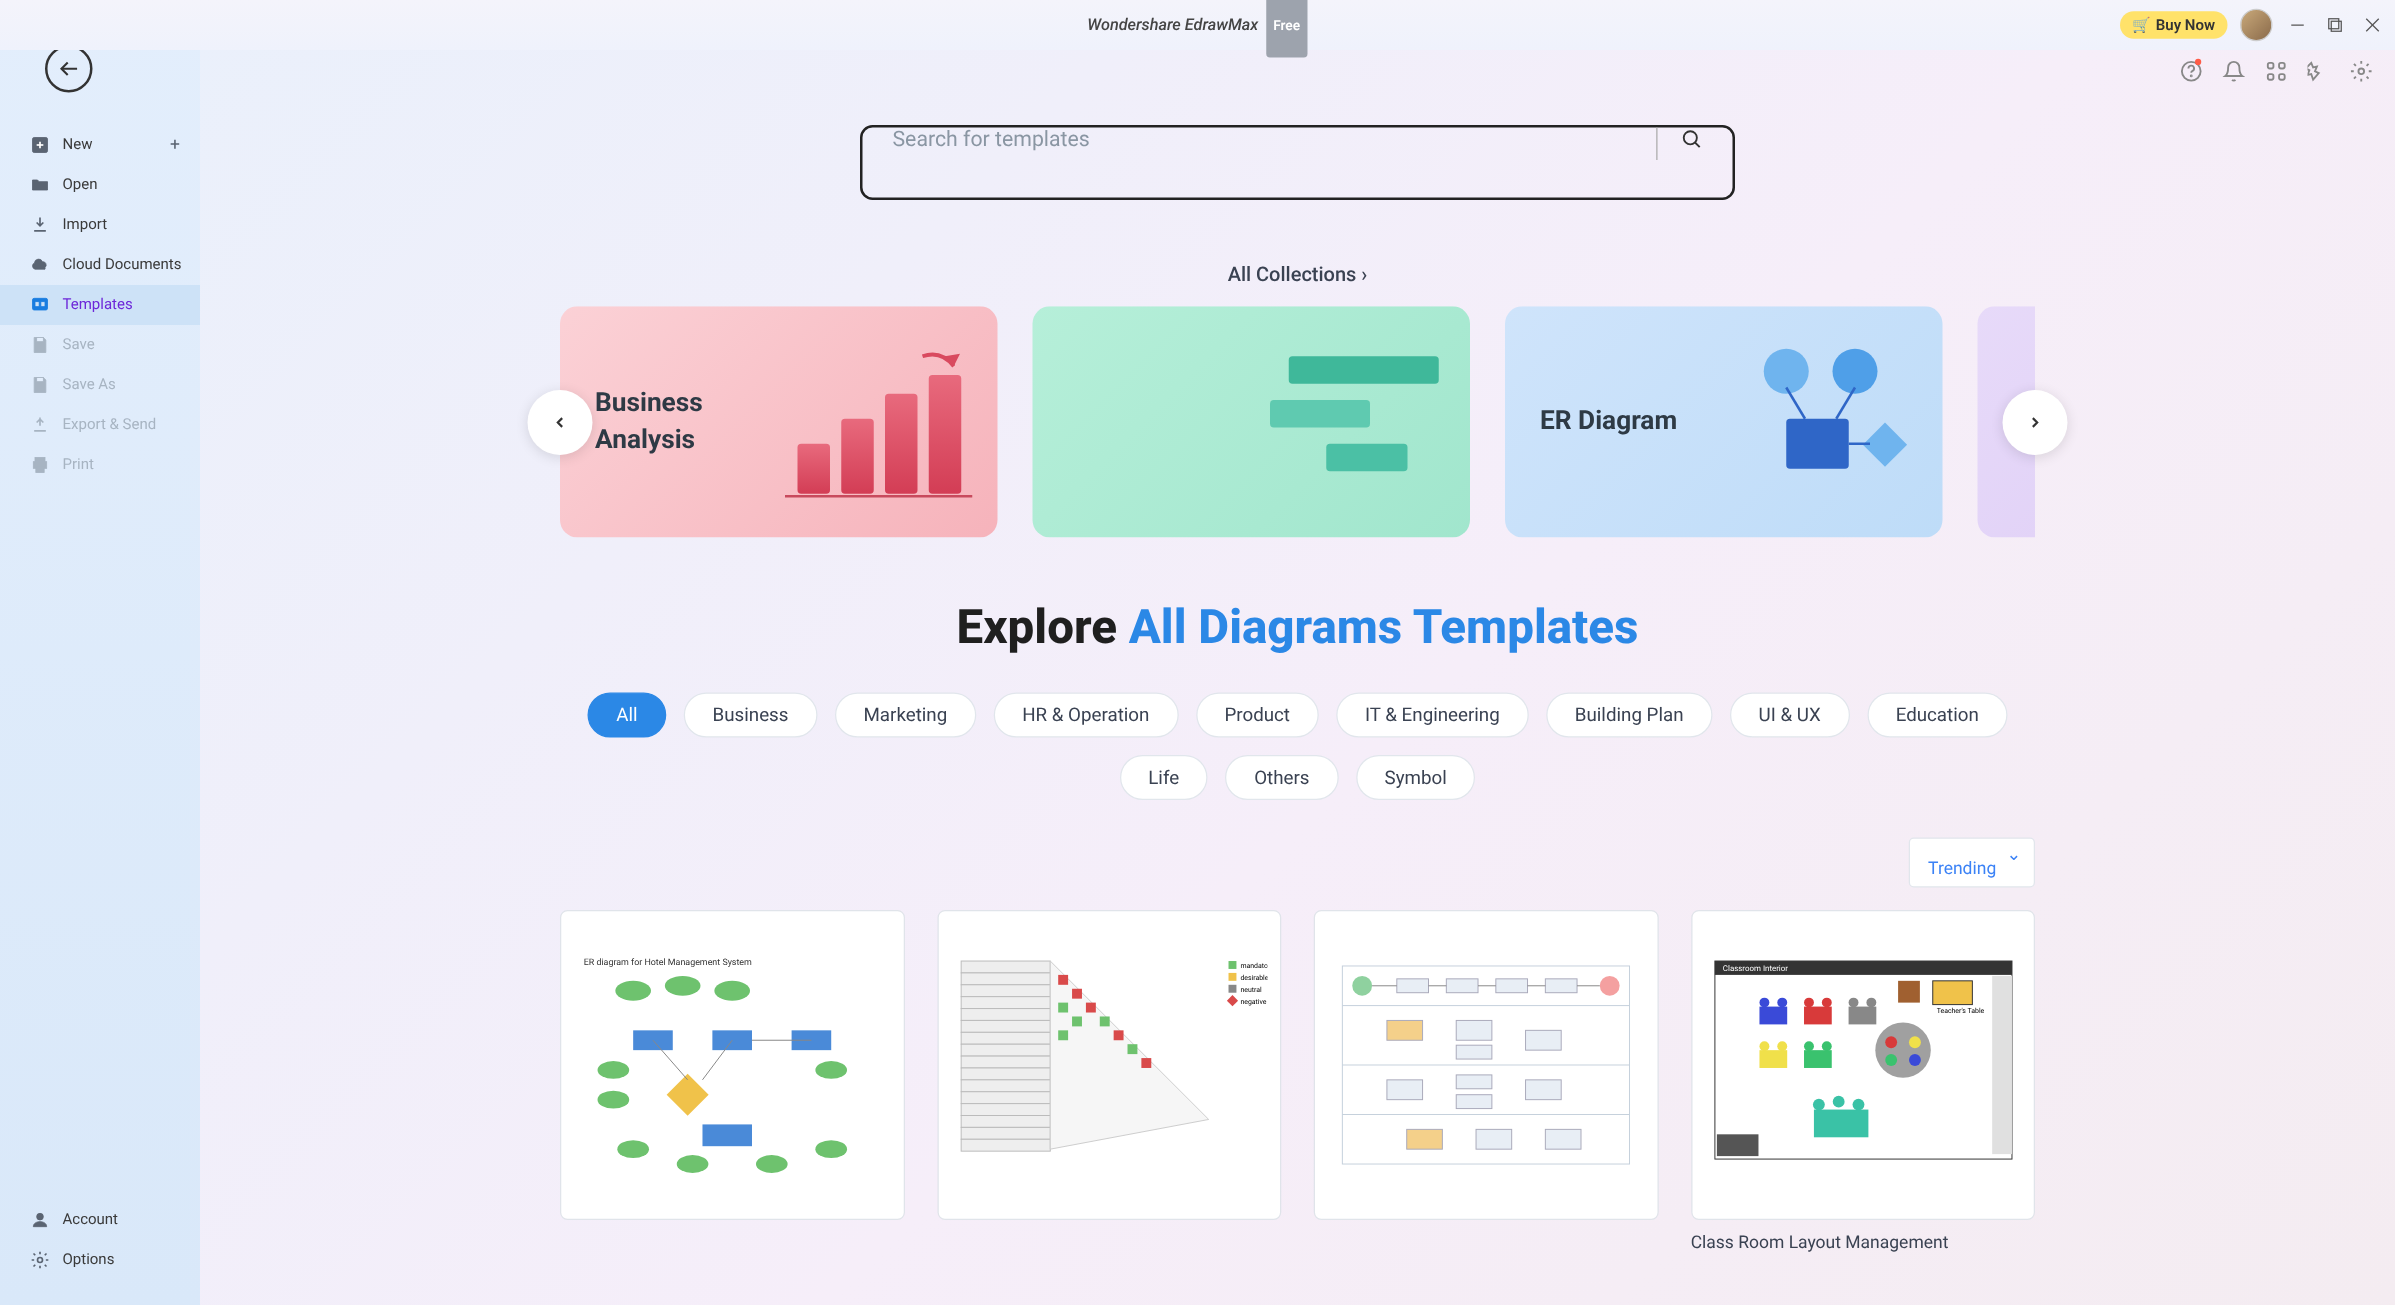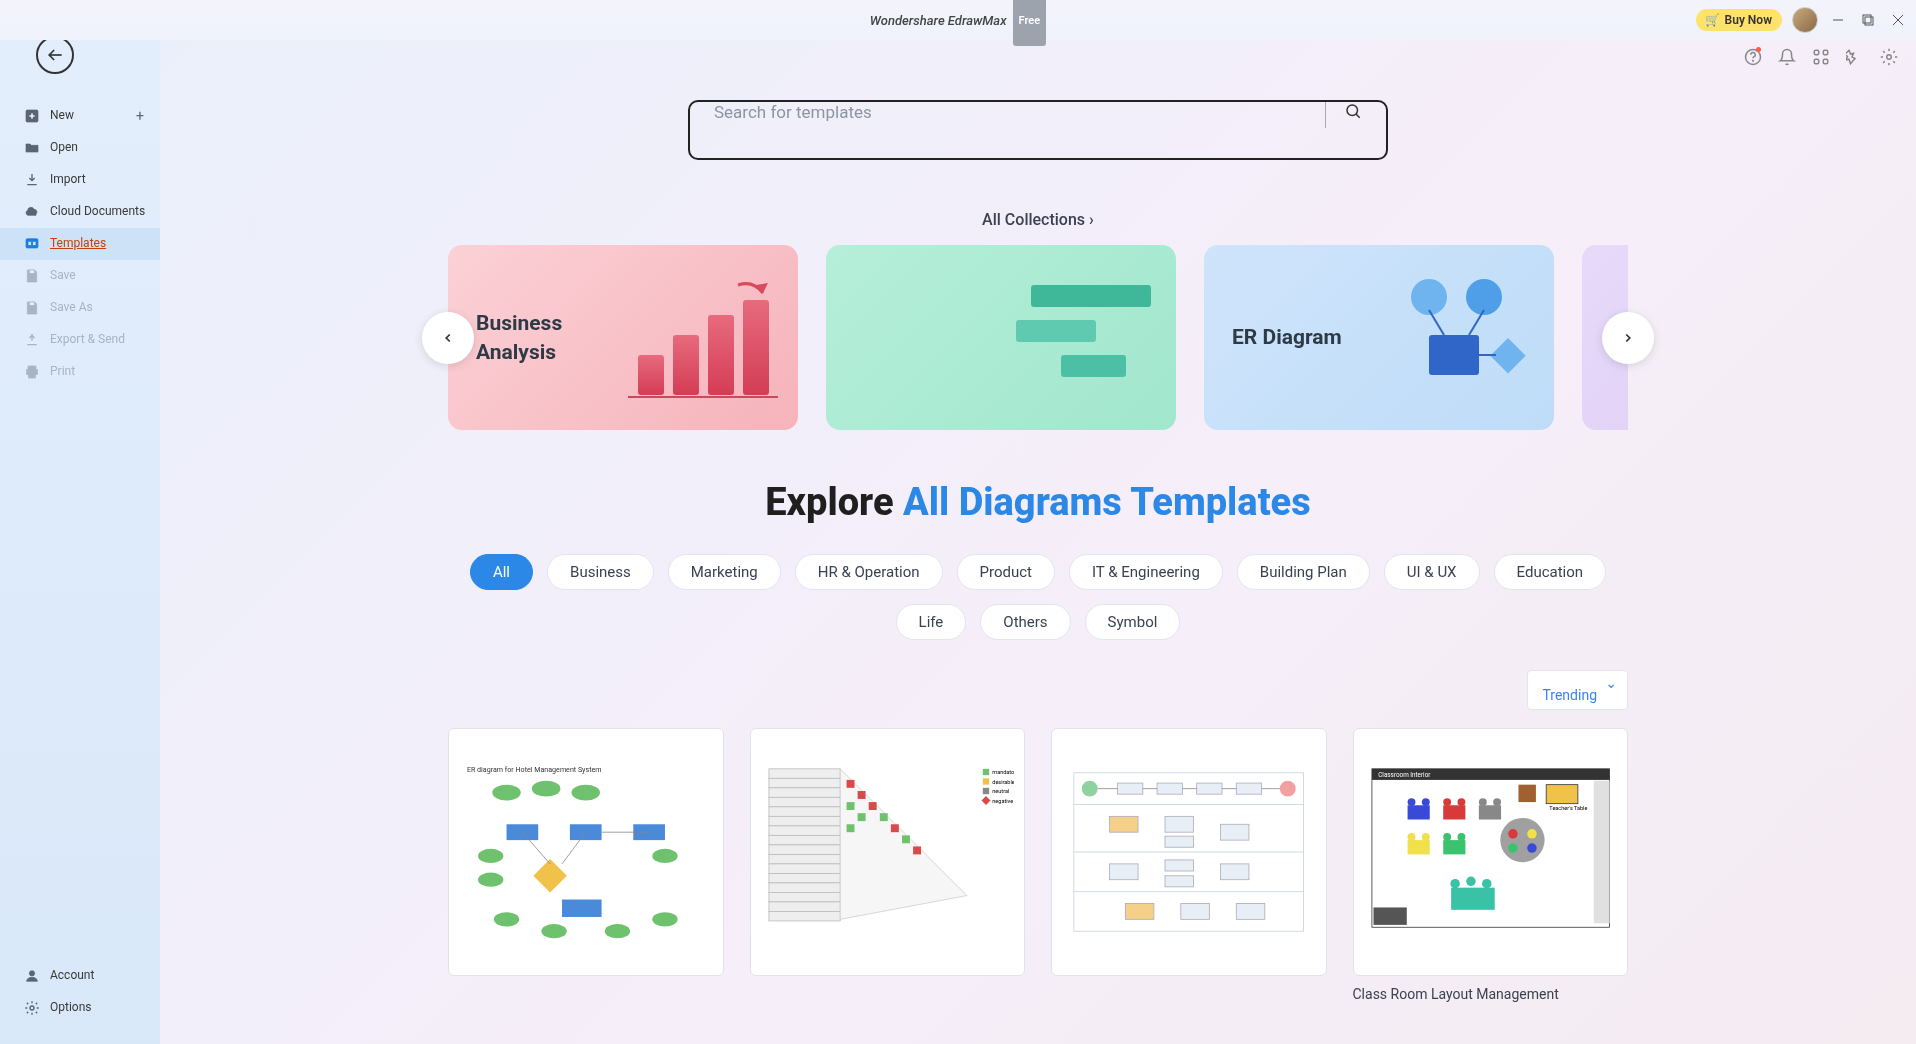--- a/index.html
+++ b/index.html
@@ -36,21 +36,21 @@
   position: absolute; top: 36px; left: 36px;
   width: 38px; height: 38px; border: 2px solid #333; border-radius: 50%;
   display: flex; align-items: center; justify-content: center; cursor: pointer;
 }
 .sidebar-item {
   display: flex; align-items: flex-start; gap: 10px;
   padding: 8px 14px 8px 24px; font-size: 12px; color: #3a3a3a;
   cursor: pointer;
   position: relative;
 }
-.sidebar-item.active { background: #cde2f7; color: #c2410c; text-decoration: underline; }
+.sidebar-item.active { background: #cde2f7; color: #6d28d9; }
 .sidebar-item.active .side-icon svg { stroke: #1a7de0; fill: #1a7de0; }
 .sidebar-item.disabled { color: #a7b4c2; cursor: default; }
 .sidebar-item.disabled .side-icon svg { stroke: #a7b4c2; fill: #a7b4c2; }
 .side-icon { width: 16px; height: 16px; display: flex; align-items: center; justify-content: center; }
 .side-icon svg { stroke: #5a6472; fill: #5a6472; }
 .plus-add { position: absolute; right: 16px; color: #5a6472; font-size: 14px; }
 .sidebar-bottom { margin-top: auto; margin-bottom: 20px; }
 
 
 .main {

